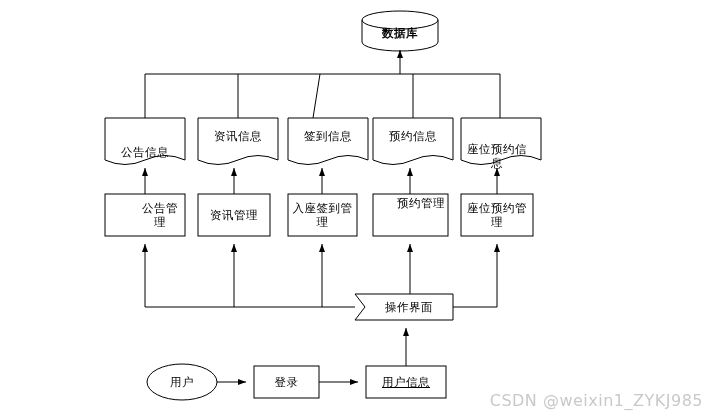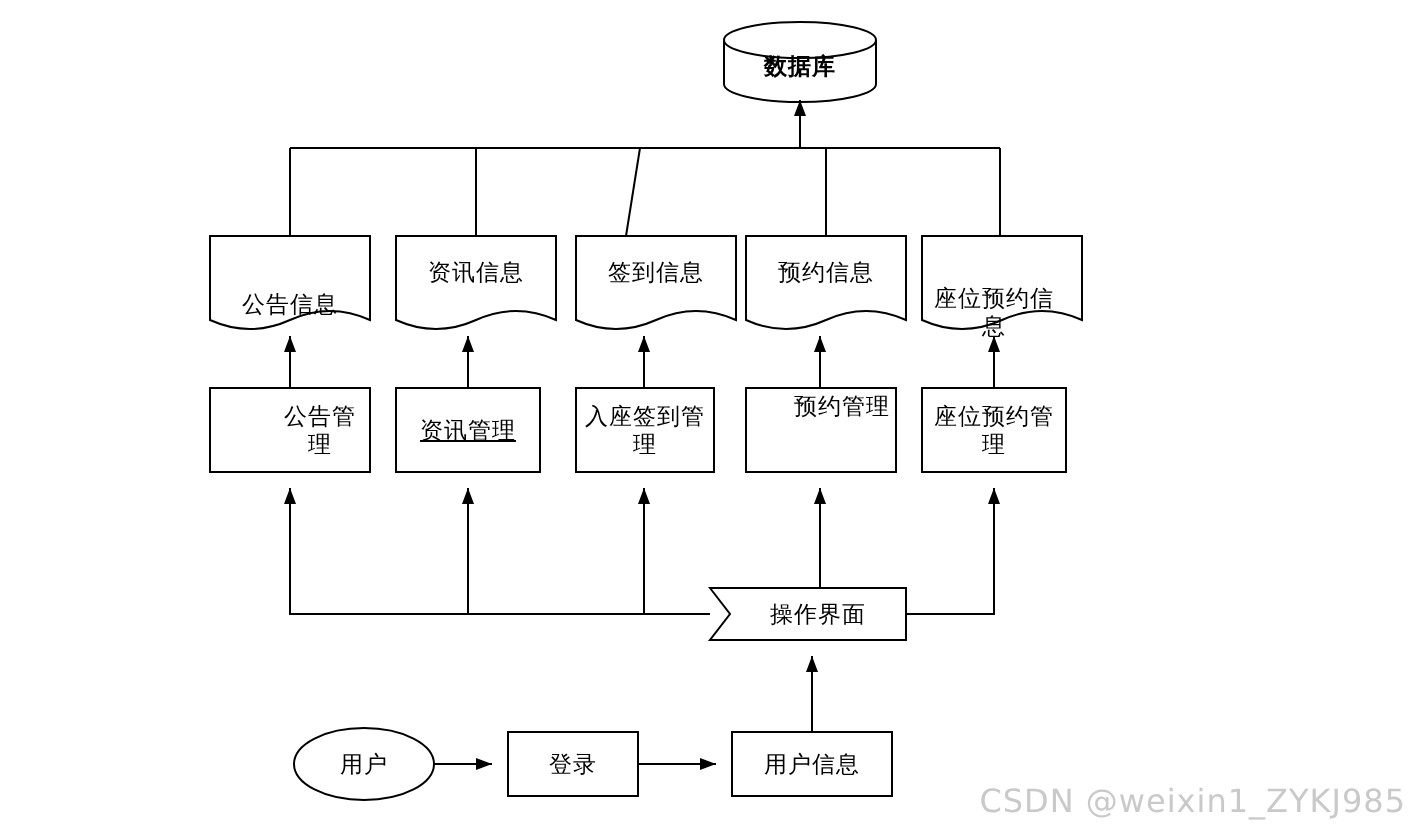--- a/index.html
+++ b/index.html
@@ -136,40 +136,40 @@
 <div class="node" style="left:373px;top:118px;width:80px;height:36px;">
   <span>预约信息</span>
 </div>
 <div class="node" style="left:461px;top:130px;width:72px;height:40px;align-items:flex-end;">
   <span>座位预约信息</span>
 </div>
 
 <div class="node" style="left:105px;top:194px;width:80px;height:42px;padding-left:30px;">
   <span>公告管理</span>
 </div>
-<div class="node" style="left:198px;top:194px;width:72px;height:42px;text-decoration:underline;">
+<div class="node" style="left:198px;top:194px;width:72px;height:42px;">
   <span>资讯管理</span>
 </div>
-<div class="node" style="left:288px;top:194px;width:69px;height:42px;">
+<div class="node" style="left:288px;top:194px;width:69px;height:42px;font-family:Liberation Serif, serif;">
   <span>入座签到管理</span>
 </div>
 <div class="node" style="left:373px;top:182px;width:96px;height:42px;">
   <span>预约管理</span>
 </div>
 <div class="node" style="left:461px;top:194px;width:72px;height:42px;border-radius:16px;">
   <span>座位预约管理</span>
 </div>
 
 <div class="node" style="left:365px;top:294px;width:88px;height:26px;align-items:center;">
   <span>操作界面</span>
 </div>
 
 <div class="node" style="left:147px;top:364px;width:70px;height:36px;">
   <span>用户</span>
 </div>
 <div class="node" style="left:254px;top:366px;width:65px;height:32px;">
   <span>登录</span>
 </div>
-<div class="node" style="left:366px;top:366px;width:80px;height:32px;">
+<div class="node" style="left:366px;top:366px;width:80px;height:32px;text-decoration:underline;">
   <span>用户信息</span>
 </div>
 
 <div class="watermark">CSDN @weixin1_ZYKJ985</div>
 
 </body></html>

